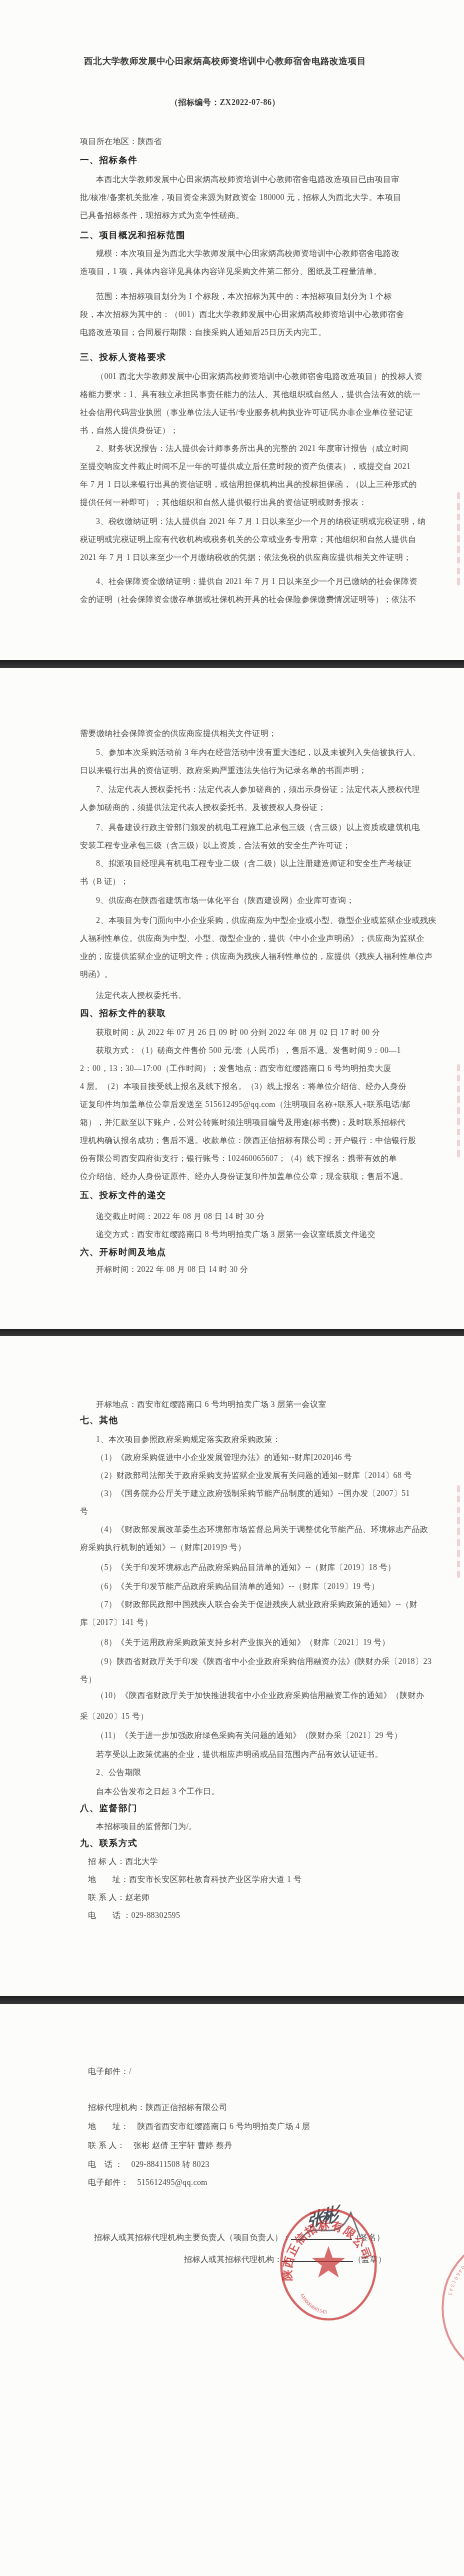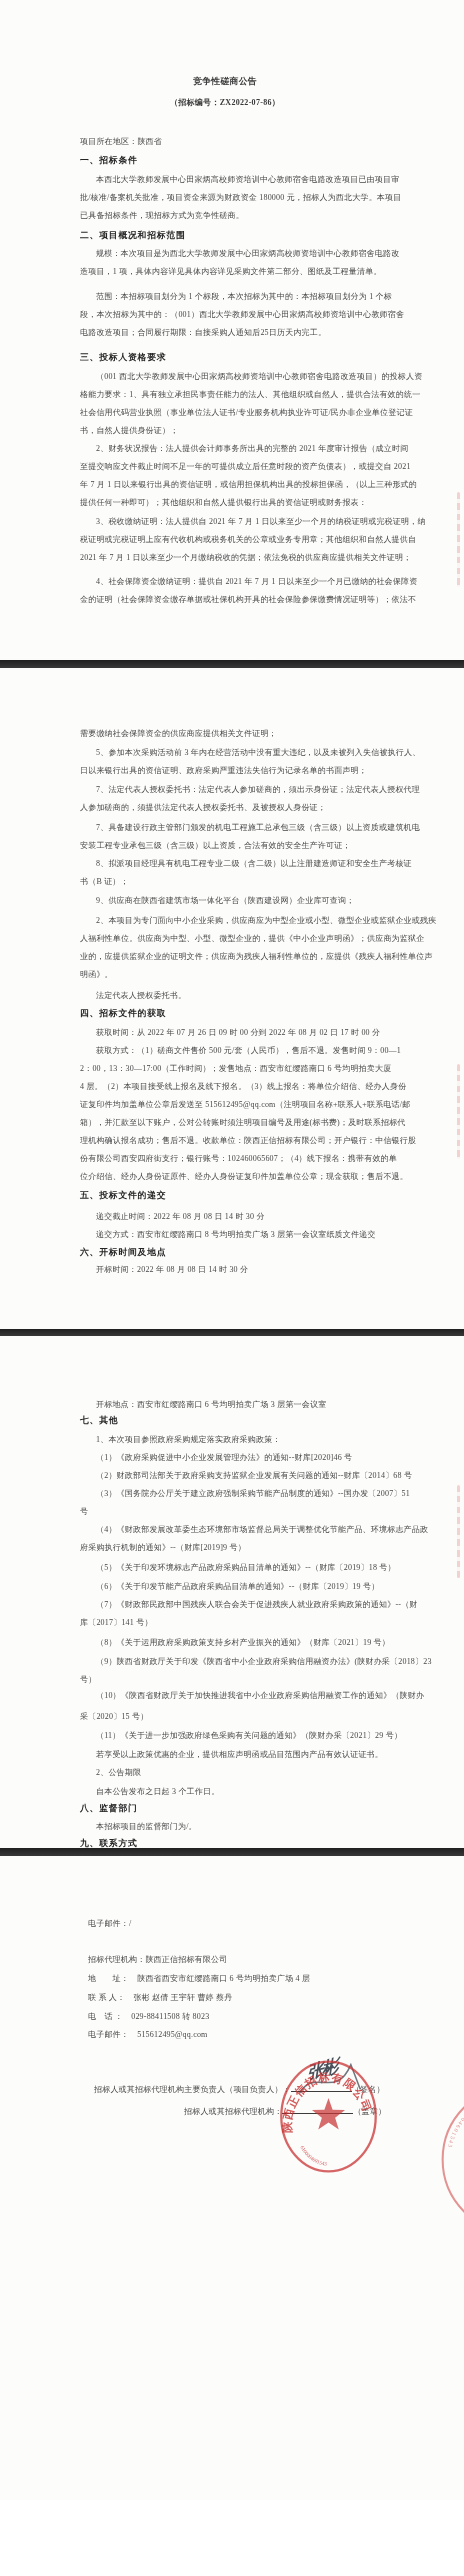--- a/index.html
+++ b/index.html
@@ -25,21 +25,21 @@
   .bleed{position:absolute;left:457px;width:3.1px;opacity:.45;border-radius:1.5px;
          background:repeating-linear-gradient(to bottom,
            rgba(208,84,84,.55) 0 6.7px, rgba(208,84,84,.10) 6.7px 10.8px);}
 </style>
 </head>
 <body>
 
 <div id="doc">
 
   <div class="page" style="height:660px">
-    <p class="ttl" style="top:76px">竞争性磋商公告</p>
+    <p class="ttl" style="top:56px">西北大学教师发展中心田家炳高校师资培训中心教师宿舍电路改造项目</p>
     <p class="ttl sub" style="top:97px">（招标编号：ZX2022-07-86）</p>
 
     <p class="ln" style="top:137px">项目所在地区：陕西省</p>
     <p class="hd" style="top:155px">一、招标条件</p>
     <p class="ln ind" style="top:175px">本西北大学教师发展中心田家炳高校师资培训中心教师宿舍电路改造项目已由项目审</p>
     <p class="ln" style="top:193px">批/核准/备案机关批准，项目资金来源为财政资金 180000 元，招标人为西北大学。本项目</p>
     <p class="ln" style="top:211px">已具备招标条件，现招标方式为竞争性磋商。</p>
     <p class="hd" style="top:230px">二、项目概况和招标范围</p>
     <p class="ln ind" style="top:249px">规模：本次项目是为西北大学教师发展中心田家炳高校师资培训中心教师宿舍电路改</p>
     <p class="ln" style="top:267px">造项目，1 项，具体内容详见具体内容详见采购文件第二部分、图纸及工程量清单。</p>
@@ -92,21 +92,21 @@
     <p class="ln" style="top:504px">位介绍信、经办人身份证原件、经办人身份证复印件加盖单位公章；现金获取；售后不退。</p>
     <p class="hd" style="top:522px">五、投标文件的递交</p>
     <p class="ln ind" style="top:544px">递交截止时间：2022 年 08 月 08 日 14 时 30 分</p>
     <p class="ln ind" style="top:562px">递交方式：西安市红缨路南口 8 号均明拍卖广场 3 层第一会议室纸质文件递交</p>
     <p class="hd" style="top:579px">六、开标时间及地点</p>
     <p class="ln ind" style="top:597px">开标时间：2022 年 08 月 08 日 14 时 30 分</p>
     <div class="bleed" style="top:396px;height:95px"></div>
   </div>
   <div class="sep"></div>
 
-  <div class="page" style="height:512px">
+  <div class="page" style="height:660px">
     <p class="ln ind" style="top:64px">开标地点：西安市红缨路南口 6 号均明拍卖广场 3 层第一会议室</p>
     <p class="hd" style="top:79px">七、其他</p>
     <p class="ln ind" style="top:99px">1、本次项目参照政府采购规定落实政府采购政策：</p>
     <p class="ln ind" style="top:117px">（1）《政府采购促进中小企业发展管理办法》的通知--财库[2020]46 号</p>
     <p class="ln ind" style="top:135px">（2）财政部司法部关于政府采购支持监狱企业发展有关问题的通知--财库〔2014〕68 号</p>
     <p class="ln ind" style="top:153px">（3）《国务院办公厅关于建立政府强制采购节能产品制度的通知》--国办发〔2007〕51</p>
     <p class="ln" style="top:171px">号</p>
     <p class="ln ind" style="top:189px">（4）《财政部发展改革委生态环境部市场监督总局关于调整优化节能产品、环境标志产品政</p>
     <p class="ln" style="top:207px">府采购执行机制的通知》--（财库[2019]9 号）</p>
     <p class="ln ind" style="top:227px">（5）《关于印发环境标志产品政府采购品目清单的通知》--（财库〔2019〕18 号）</p>

